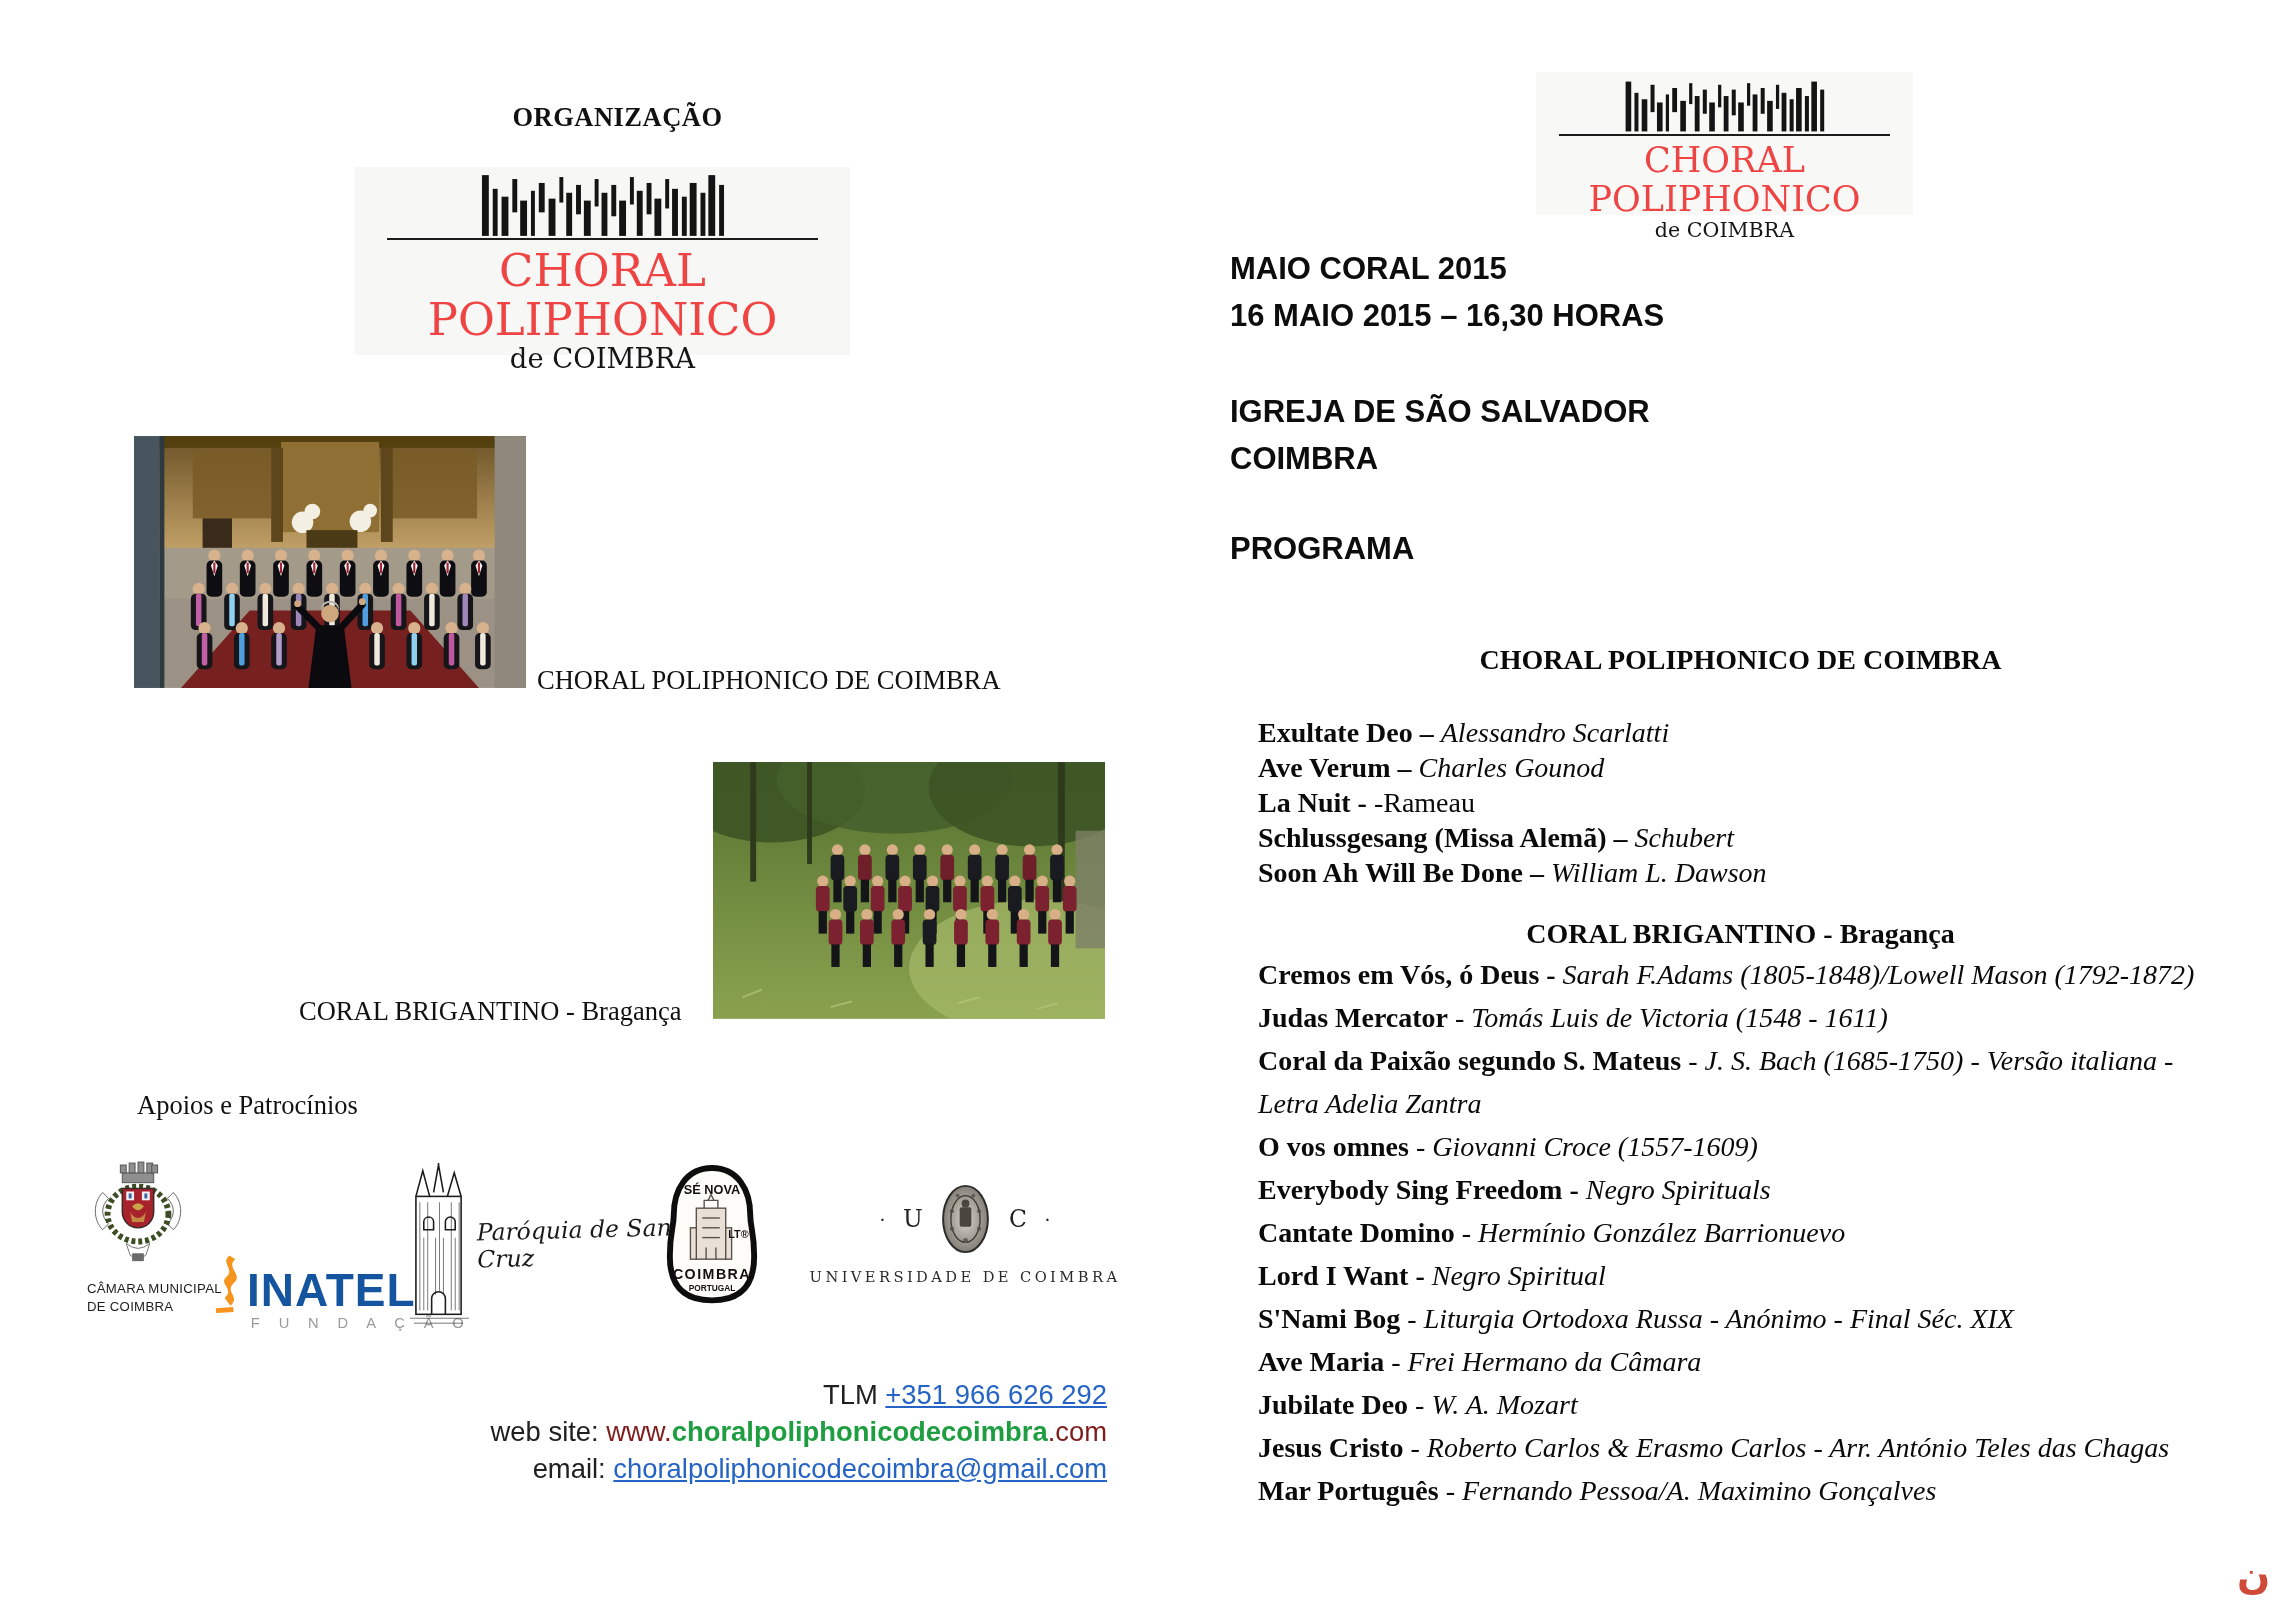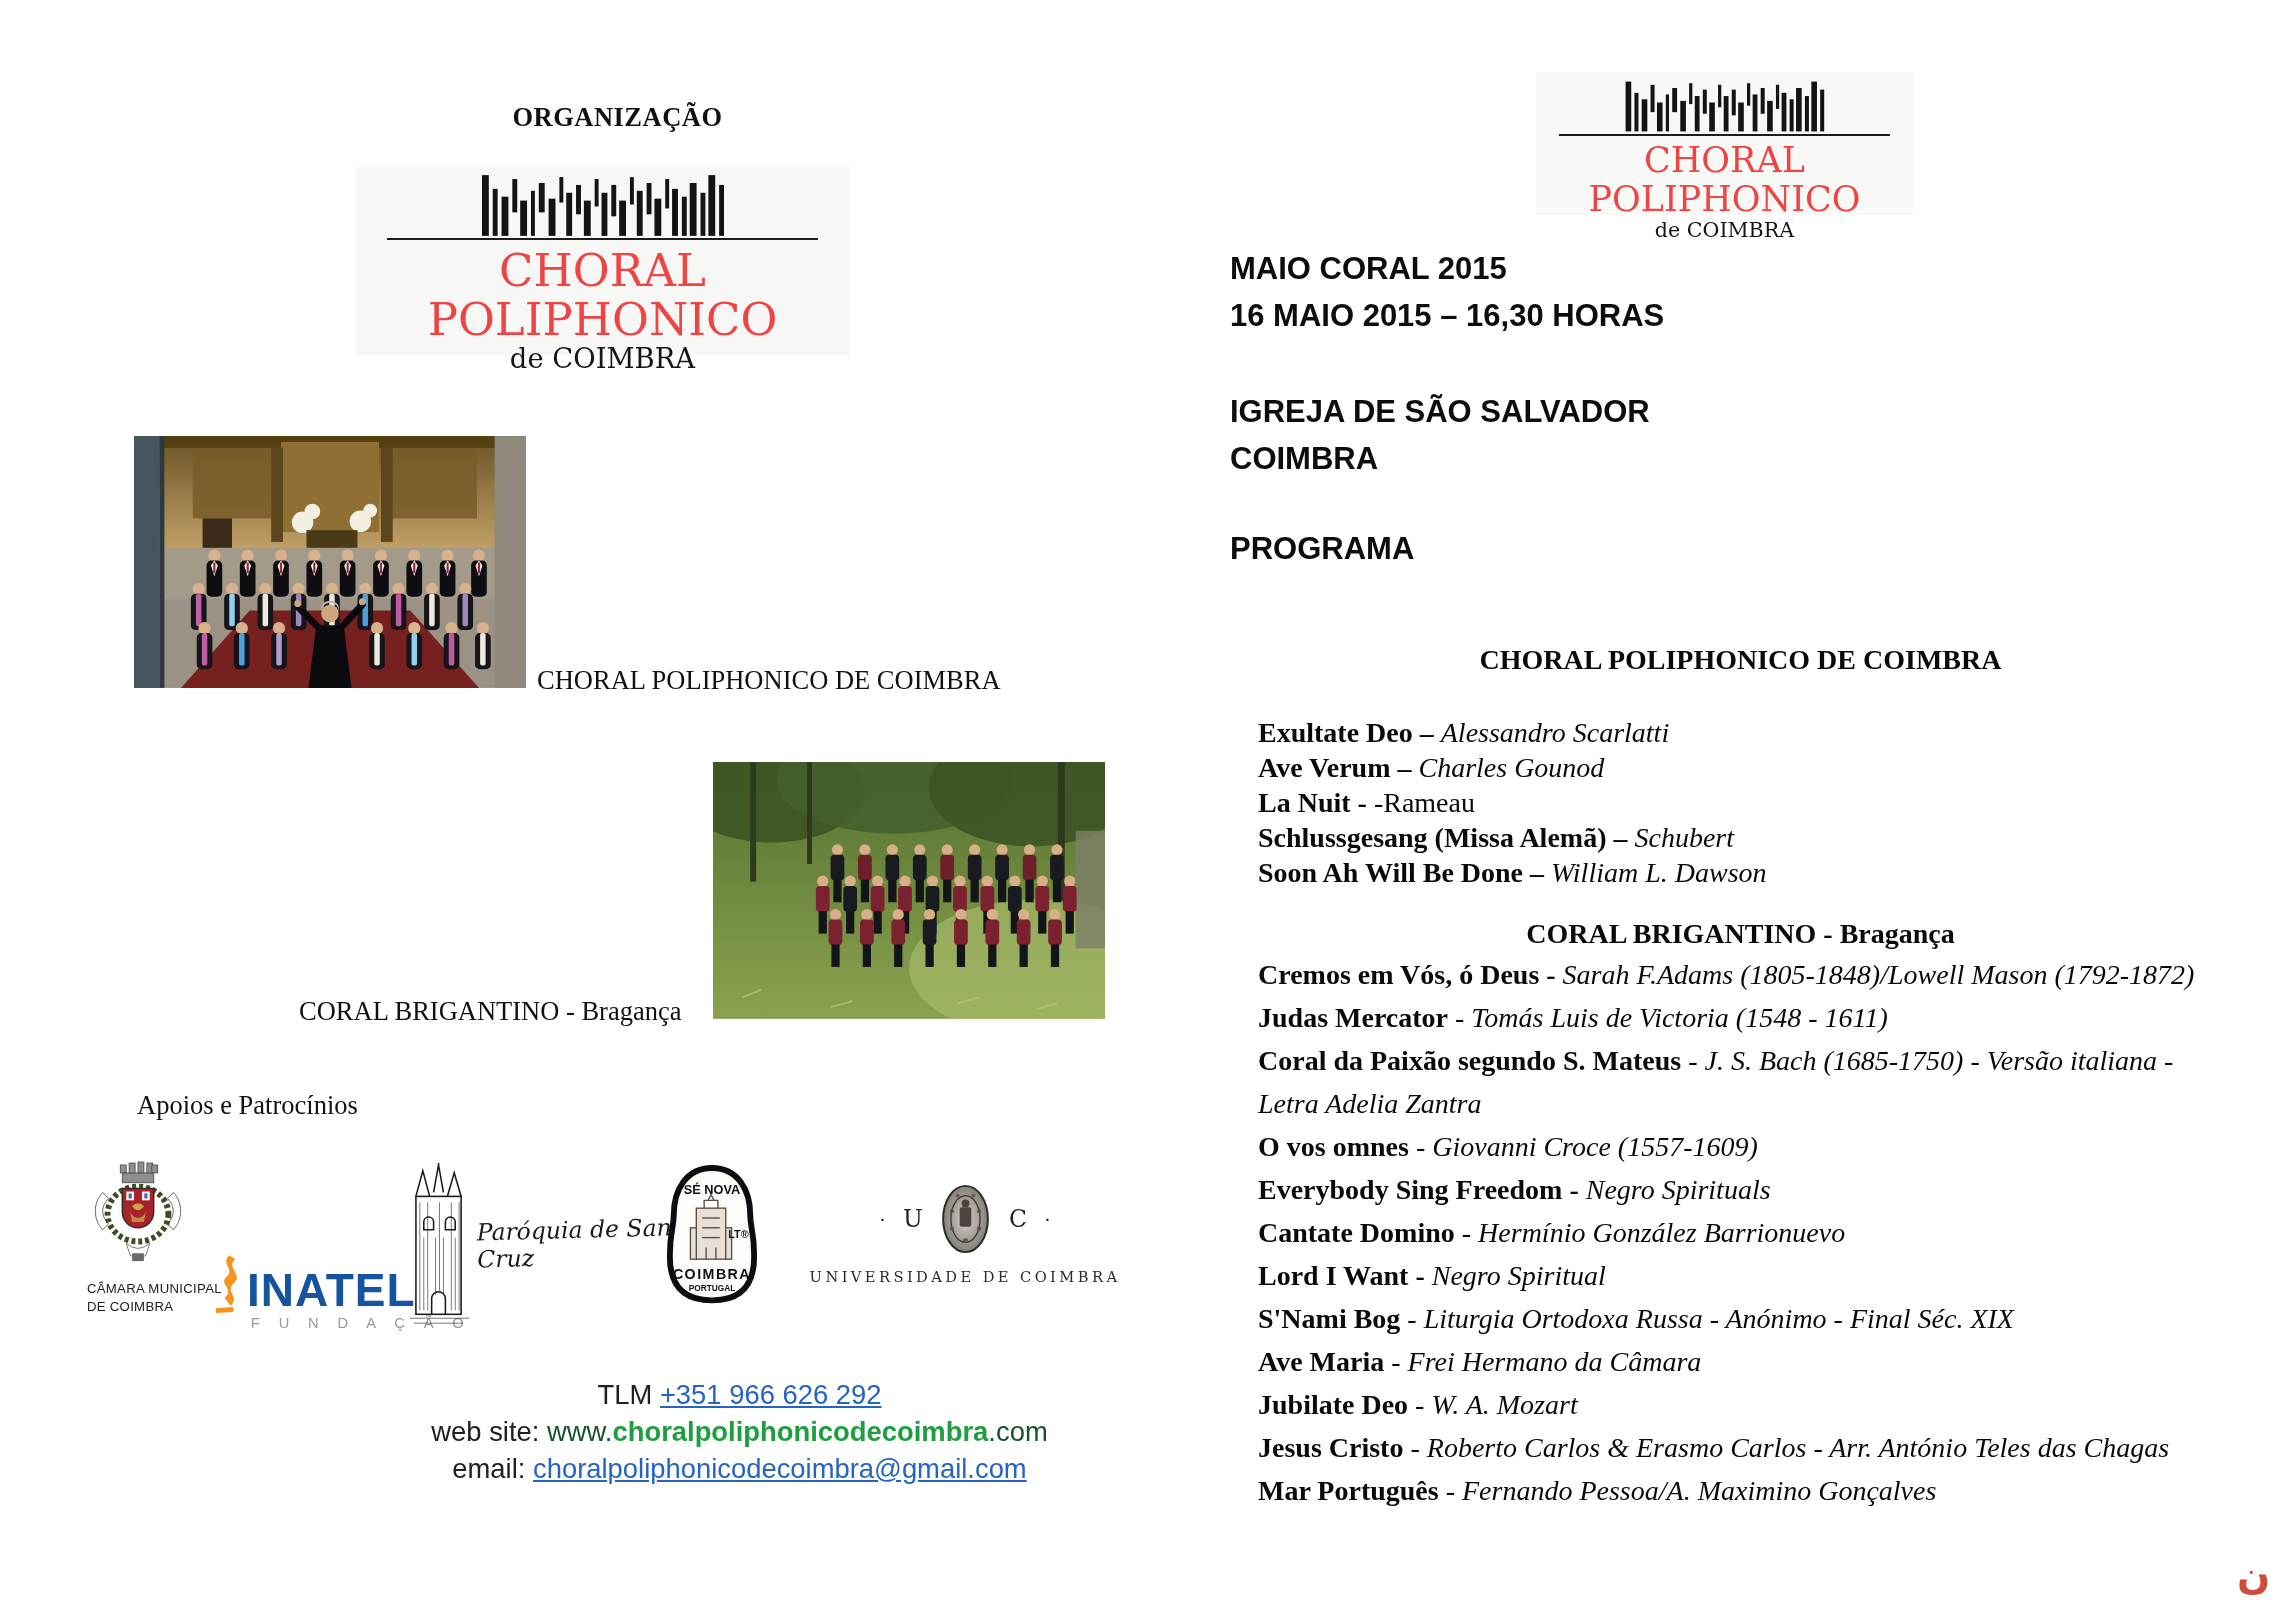--- a/index.html
+++ b/index.html
@@ -49,24 +49,24 @@
   .santacruz-script { left:394px; top:61px; width:265px; font-family:"DejaVu Serif", serif;
     font-style:italic; font-size:23.5px; line-height:27.4px; color:#1a1a1a; transform:rotate(-1.5deg); }
   .senova { left:578px; top:7.8px; }
   .uc { left:725px; top:27.4px; width:314px; text-align:center; }
   .uc-row { display:flex; align-items:center; justify-content:center; gap:17.6px;
     font-family:"DejaVu Serif", serif; font-size:18.6px; color:#222; }
   .uc-init { font-size:23.5px; }
   .uc-label { margin-top:11.8px; font-family:"DejaVu Serif", serif; font-size:14.7px;
     letter-spacing:3.4px; color:#2a2a2a; }
 
-  #contact { left:372px; top:1376px; width:735px; text-align:center;
+  #contact { left:372px; top:1376px; width:735px; text-align:right;
     font-family:"Liberation Sans", sans-serif; font-size:27.4px; line-height:37px; color:#202020; }
   .link { color:#2563c4; text-decoration:underline; cursor:pointer; }
-  .green   { color:#14532d; }
+  .green   { color:#7f1d1d; }
   .green-b { color:#1e9e40; font-weight:bold; }
 
   
   #titles { left:1230px; top:0; width:1010px; height:588px;
     font-family:"Liberation Sans", sans-serif; font-weight:bold; font-size:31px; color:#0d0d0d; }
   .tl { position:absolute; width:100%; }
   #t1   { top:251px; } #t2   { top:298px; }
   #v1   { top:394px; } #v2   { top:441px; }
   #prog { top:531px; }
 

